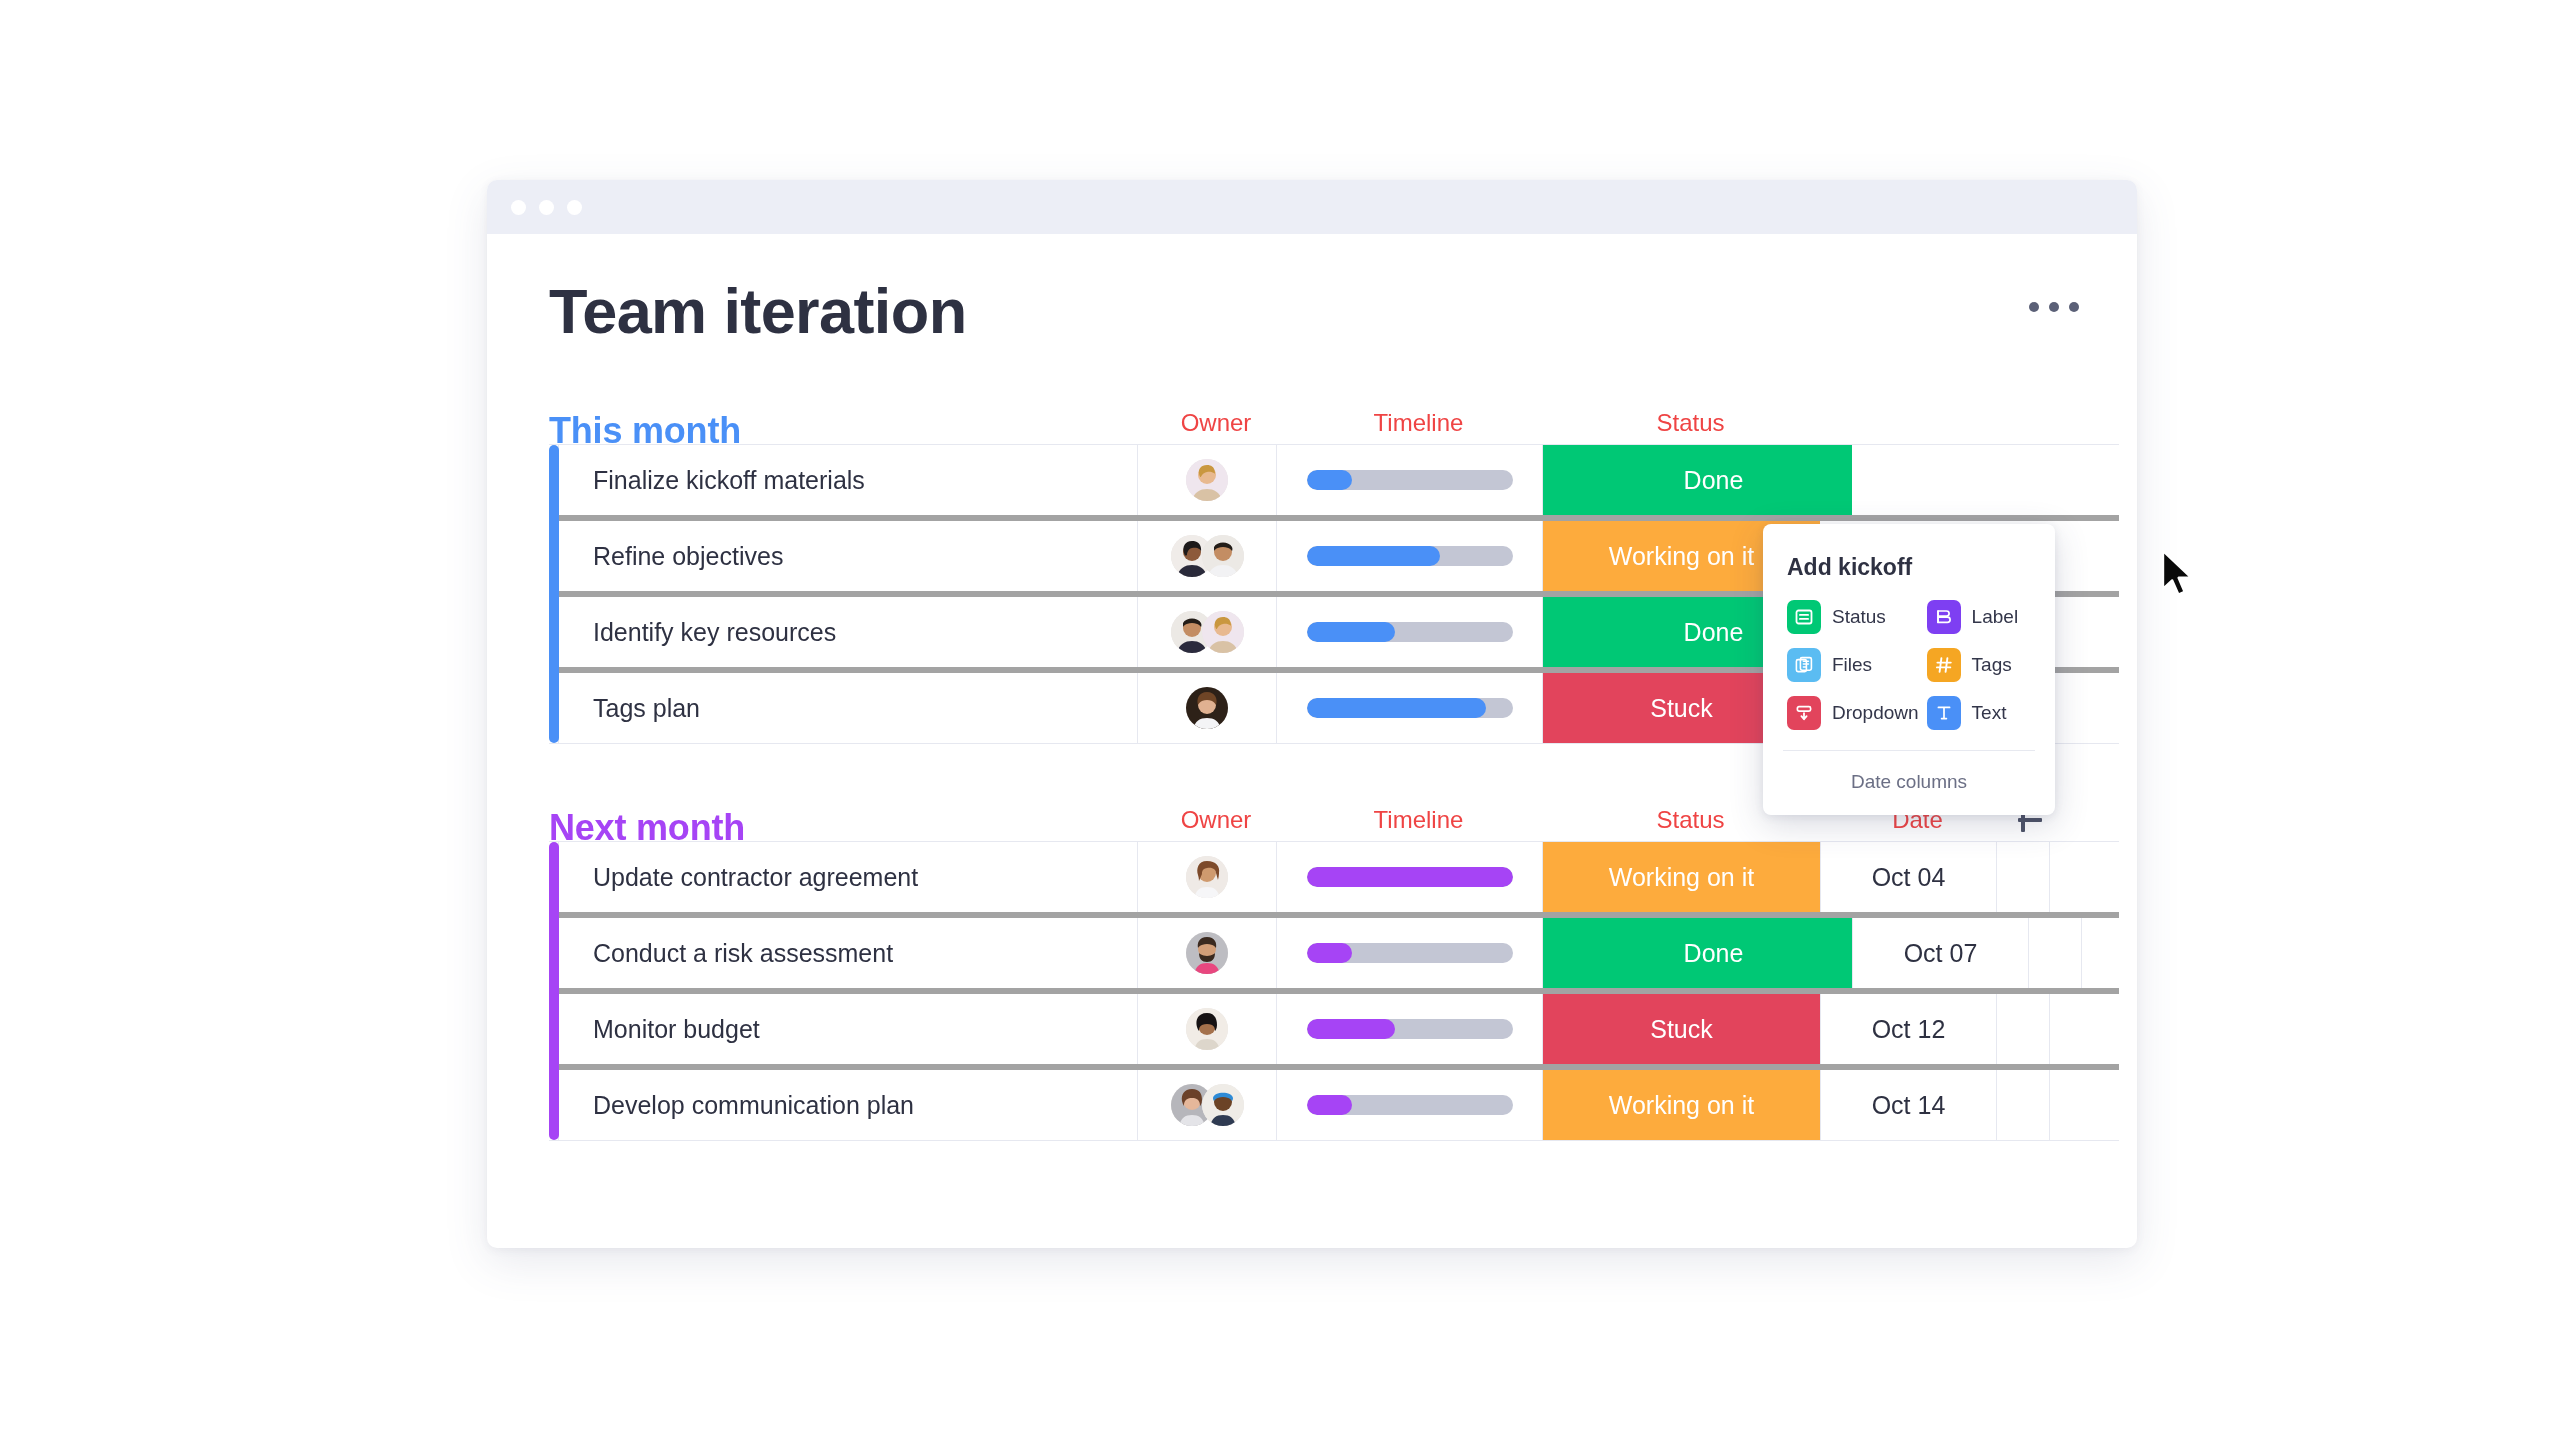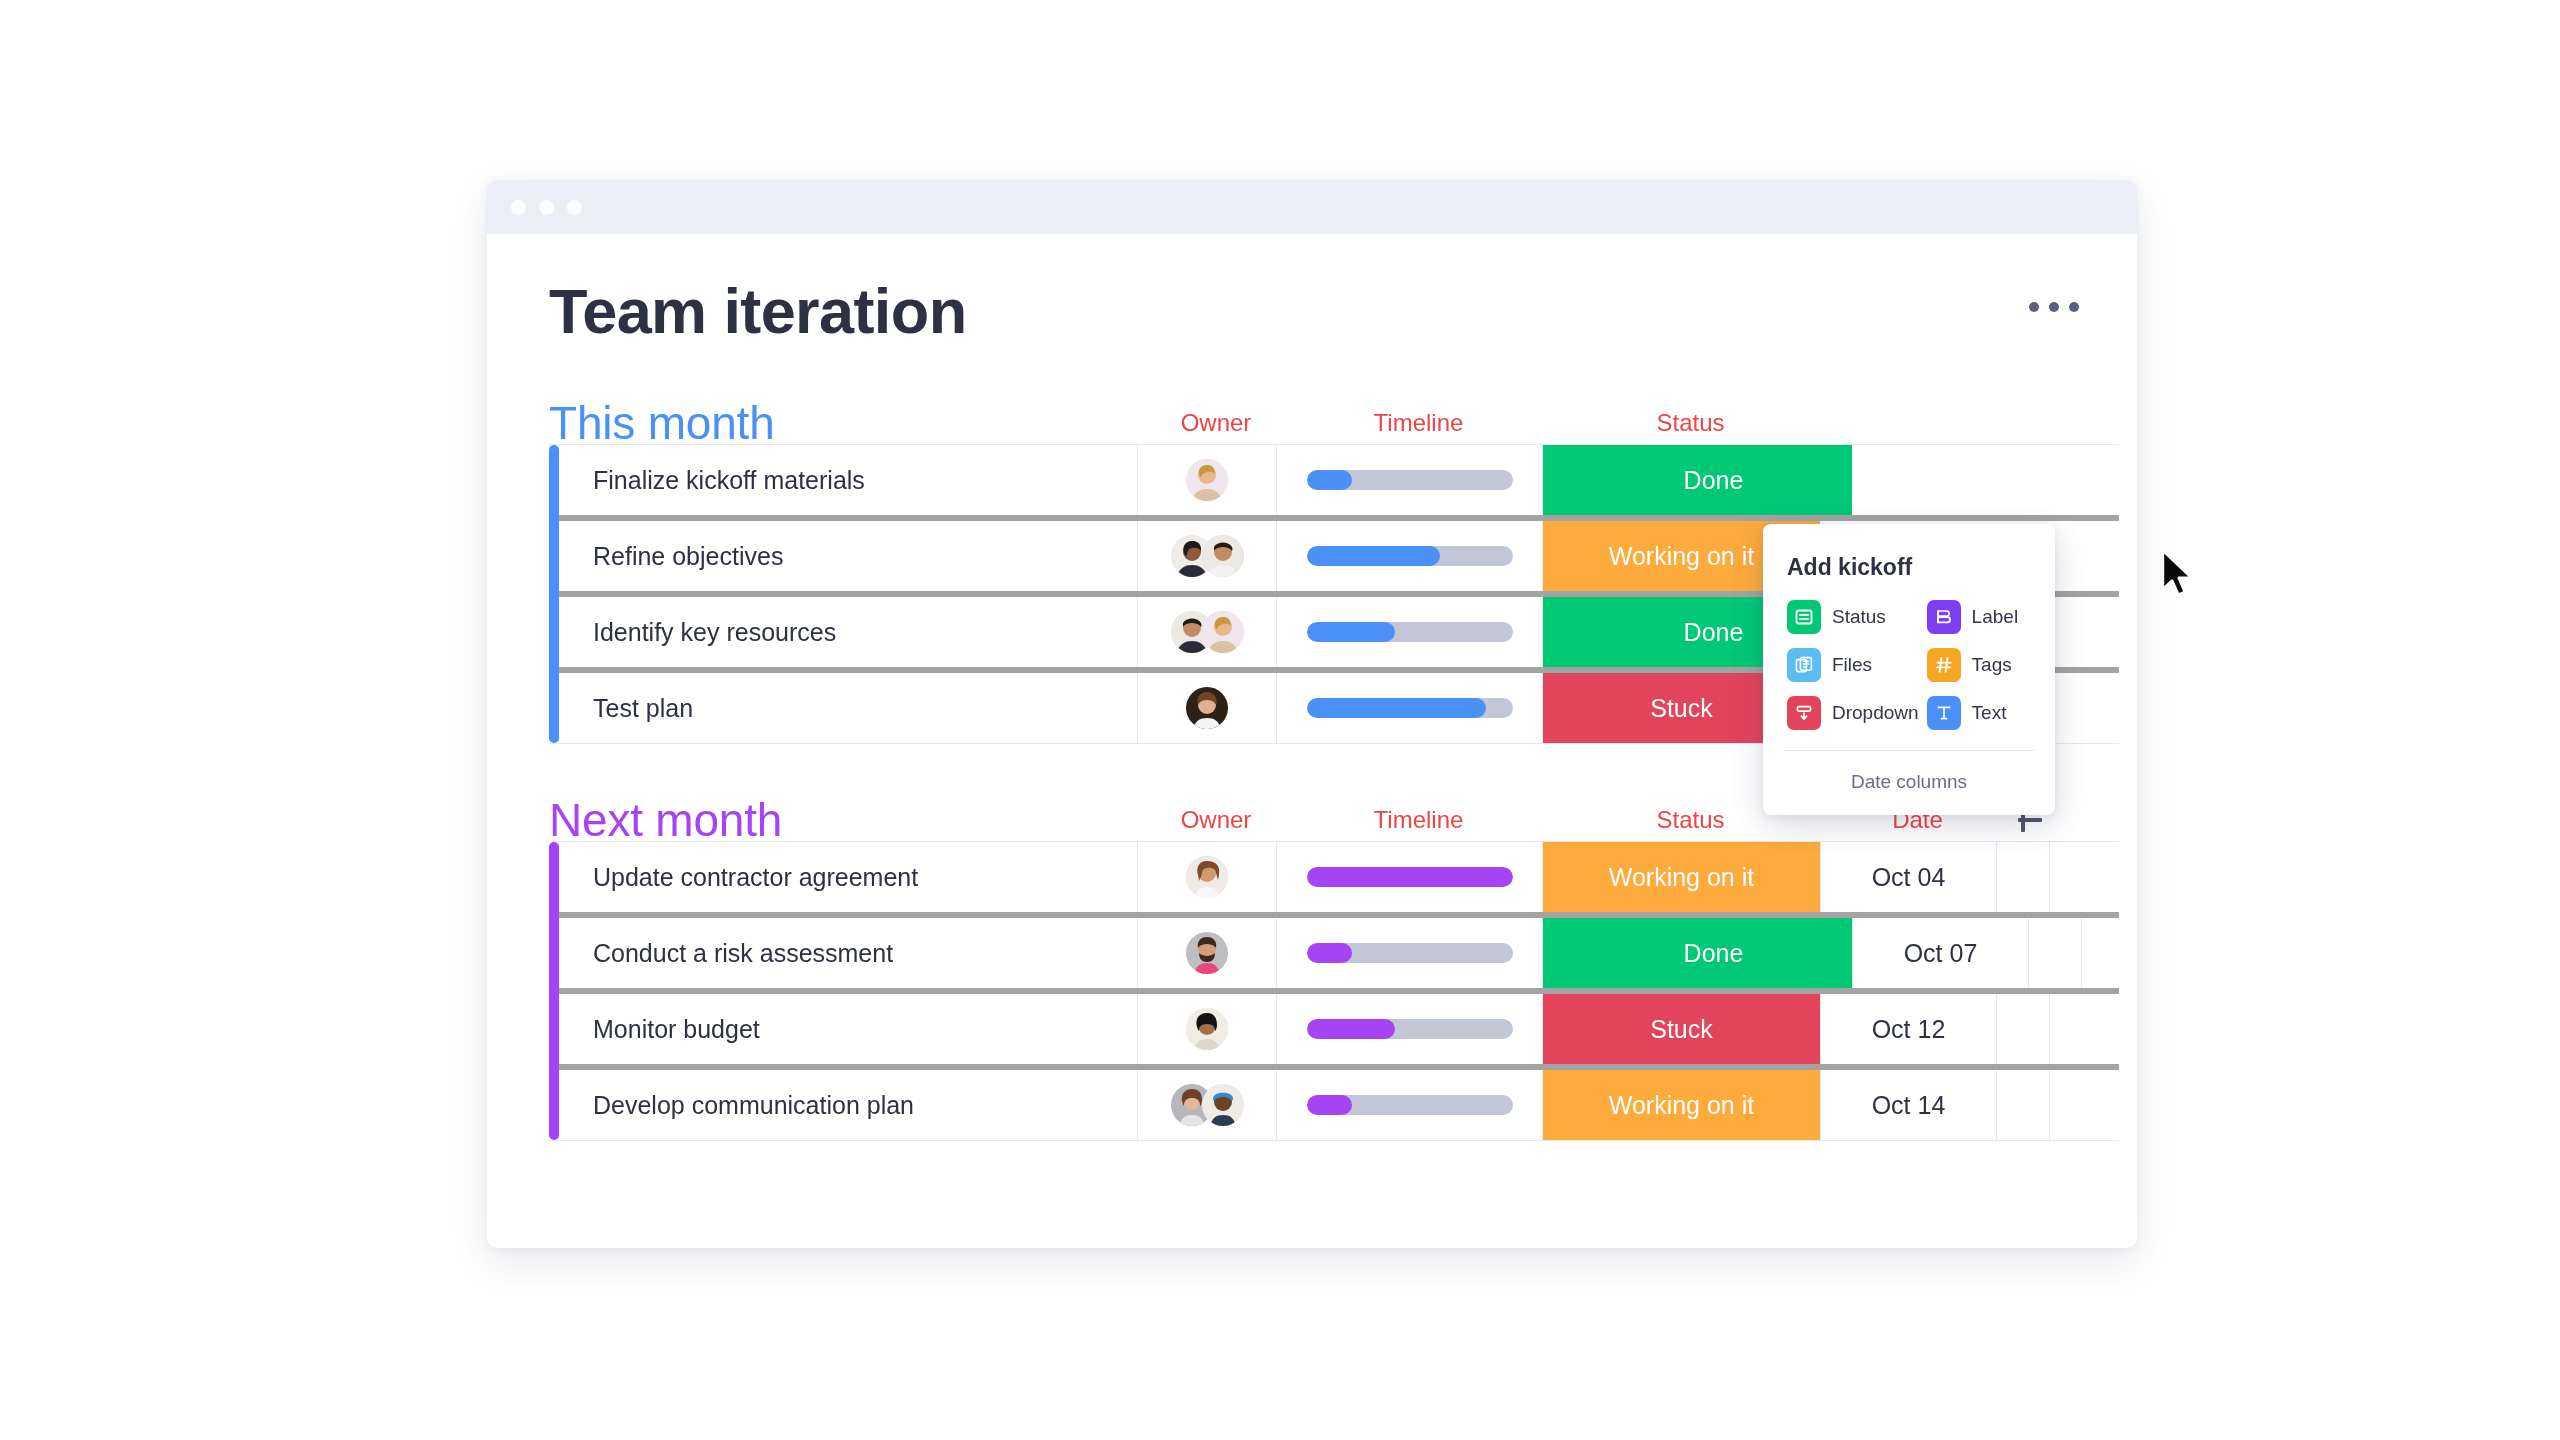--- a/index.html
+++ b/index.html
@@ -93,23 +93,23 @@
 
   .group-head {
     position: relative;
     height: 42px;
     margin-left: 62px;
     margin-right: 56px;
   }
   .group-title {
     position: absolute;
     left: 0;
-    top: 0;
-    font-size: 46px;
-    font-weight: 400;
+    top: 8px;
+    font-size: 36px;
+    font-weight: 700;
     line-height: 42px;
     letter-spacing: -0.2px;
     white-space: nowrap;
   }
   .group-title.blue { color: #4a90f7; }
   .group-title.purple { color: #a644f5; }
 
   .col-head {
     position: absolute;
     top: 6px;
@@ -435,21 +435,21 @@
           </div>
           <div class="cell-timeline">
             <div class="tl-track" style="background: rgb(195, 198, 212);">
               <div class="tl-fill tl-blue" style="width: 43%;"></div>
             </div>
           </div>
           <div class="cell-status st-done" style="background: rgb(0, 200, 117);">Done</div>
         </div>
 
         <div class="row">
-          <div class="cell-name">Test plan</div>
+          <div class="cell-name">Tags plan</div>
           <div class="cell-owner">
             <div class="avatars">
               <div class="avatar">
                 <svg viewBox="0 0 42 42">
                     <rect width="42" height="42" fill="#2d2118"></rect>
                     <circle cx="21" cy="18" r="9" fill="#e0b191"></circle>
                     <path d="M21 5c-8 0-11 7-9 13 0 0 2-5 9-5s9 5 9 5c2-6-1-13-9-13z" fill="#6f4526"></path>
                     <path d="M7 42c2-8 7-11 14-11s12 3 14 11z" fill="#f4f4f6"></path>
                   </svg>
               </div>

